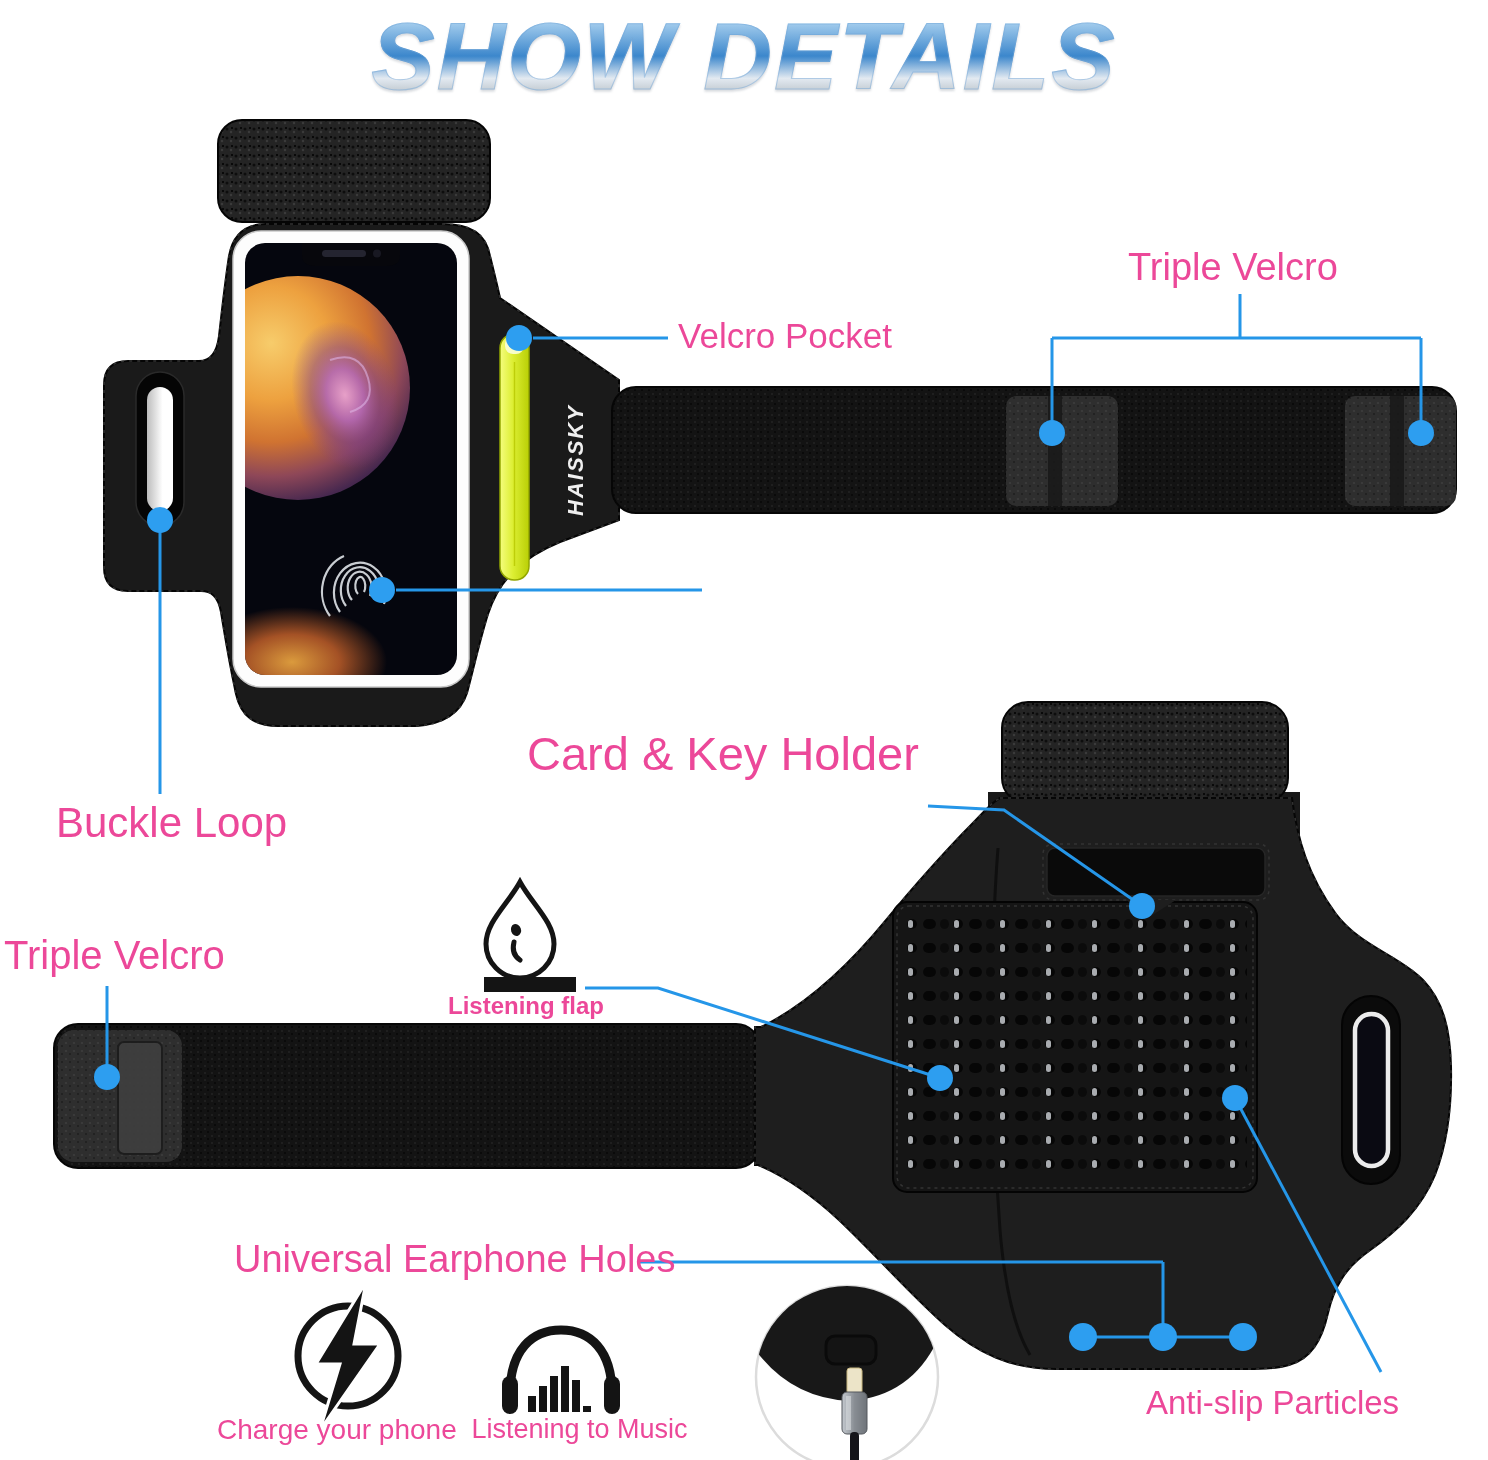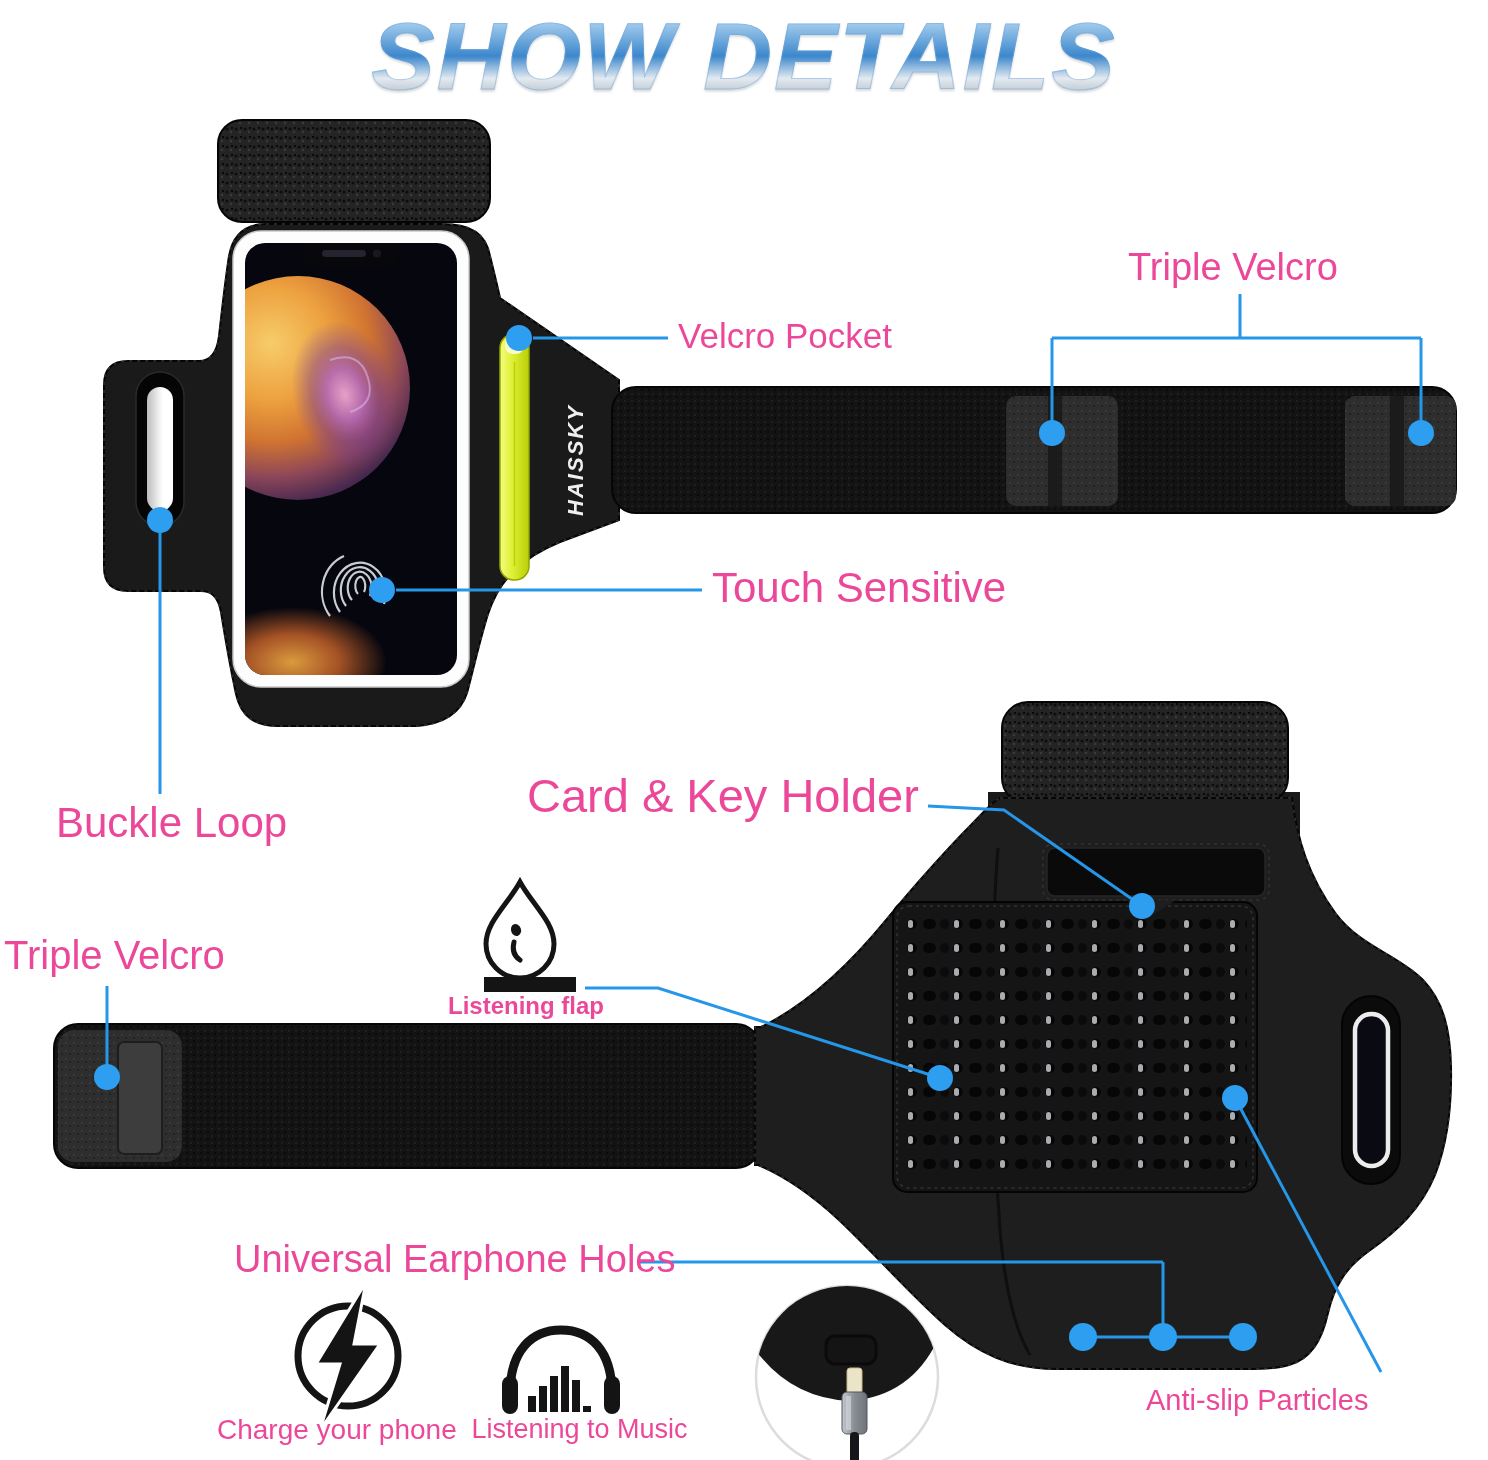--- a/index.html
+++ b/index.html
@@ -223,27 +223,26 @@
           <rect x="850" y="1432" width="9" height="38" rx="4" fill="#15151a"></rect>
         </g>
       </g>
     </g>
   </svg>
 
   <div class="title">SHOW DETAILS</div>
 
   <div class="lbl" style="left:678px;top:316px;font-size:35px;">Velcro Pocket</div>
   <div class="lbl" style="left:1128px;top:246px;font-size:38px;">Triple Velcro</div>
-  <div class="lbl" style="left:712px;top:564px;font-size:42px;">Touch Sensitive</div>
   <div class="lbl" style="left:56px;top:799px;font-size:42px;">Buckle Loop</div>
   <div class="lbl" style="left:4px;top:933px;font-size:40px;">Triple Velcro</div>
-  <div class="lbl" style="left:527px;top:768px;font-size:47px;">Card &amp; Key Holder</div>
+  <div class="lbl" style="left:527px;top:726px;font-size:47px;">Card &amp; Key Holder</div>
   <div class="lbl" style="left:448px;top:992px;font-size:24px;font-weight:bold;">Listening flap</div>
   <div class="lbl" style="left:234px;top:1238px;font-size:38px;">Universal Earphone Holes</div>
-  <div class="lbl" style="left:1146px;top:1384px;font-size:29px;text-align:right;">Anti-slip Particles</div>
+  <div class="lbl" style="left:1146px;top:1384px;font-size:33px;text-align:right;">Anti-slip Particles</div>
 
   <svg class="icon" style="left:482px;top:876px;" width="100" height="118" viewBox="0 0 100 118">
     <path d="M 38,6 C 50,28 72,46 72,68 A 34,34 0 1 1 4,68 C 4,46 26,28 38,6 Z" fill="#ffffff" stroke="#141414" stroke-width="5"></path>
     <ellipse cx="34" cy="54" rx="5" ry="6" fill="#141414" transform="rotate(-20 34 54)"></ellipse>
     <path d="M 32,66 Q 29,78 38,84" stroke="#141414" stroke-width="5" fill="none" stroke-linecap="round"></path>
     <rect x="2" y="101" width="92" height="15" fill="#141414"></rect>
   </svg>
 
   <svg class="icon" style="left:288px;top:1280px;" width="120" height="168" viewBox="0 0 120 168">
     <circle cx="60" cy="76" r="50" fill="none" stroke="#141414" stroke-width="7"></circle>

